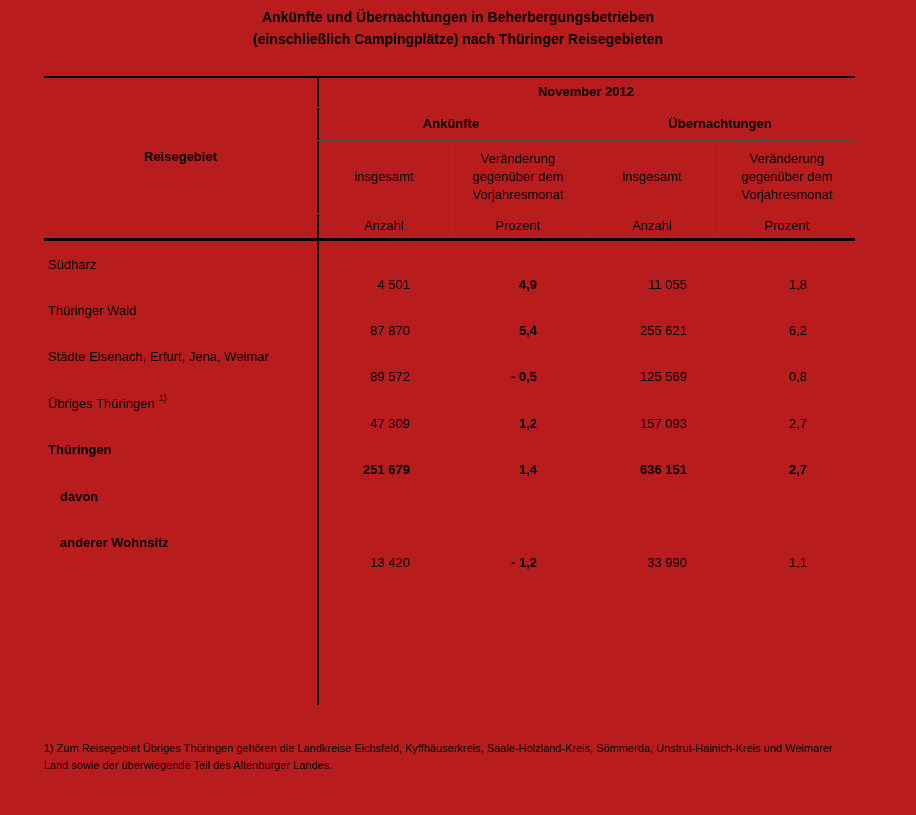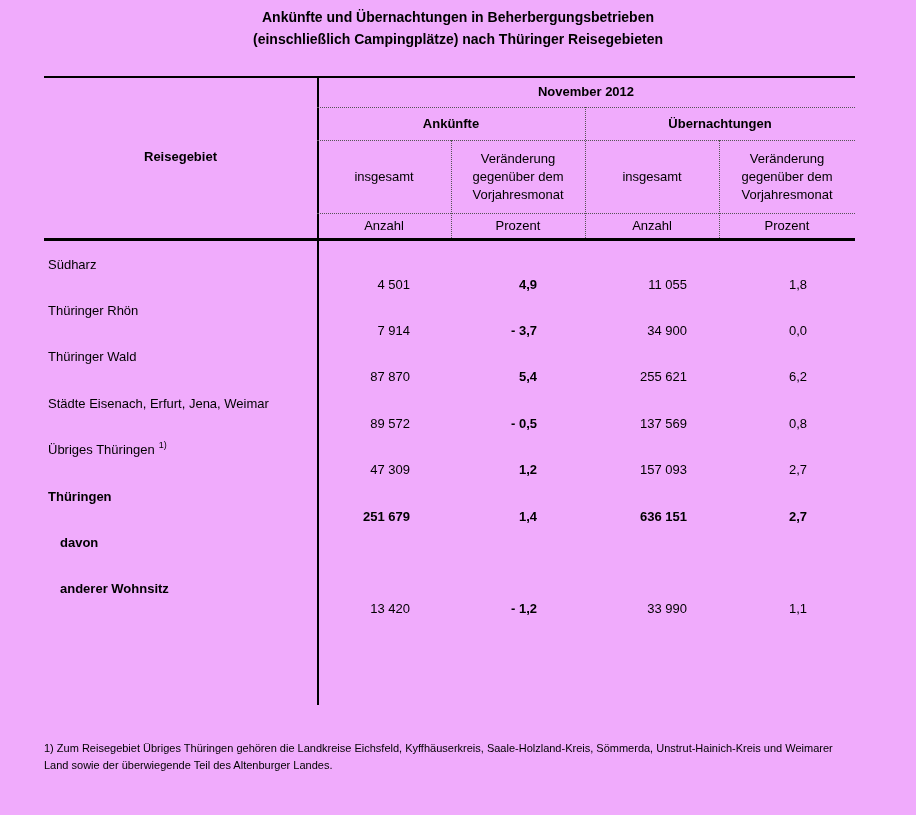--- a/index.html
+++ b/index.html
@@ -1,18 +1,18 @@
 <!DOCTYPE html>
 <html><head>
 <meta charset="utf-8">
 <style>
   * { margin:0; padding:0; box-sizing:border-box; }
   html,body { background:#fff; }
   .page {
-    position:relative; width:916px; height:815px; background:#f0abfc;
+    position:relative; width:916px; height:815px; background:#b91c1c;
     font-family:"Liberation Sans", sans-serif; color:#000; overflow:hidden;
   }
   .title {
     position:absolute; top:6px; left:0; width:916px; text-align:center;
     font-size:14px; font-weight:bold; line-height:22px;
   }
   
   .tbl { position:absolute; left:44px; top:76px; width:811px; height:629px; font-size:13px; }
   .ln  { position:absolute; background:#000; }
   .ln-top   { left:0; top:0;    width:811px; height:2px; }
@@ -101,41 +101,34 @@
 
       <div class="row">
         <div class="rl">Südharz</div>
         <div class="rv v1">4 501</div>
         <div class="rv v2">4,9</div>
         <div class="rv v3">11 055</div>
         <div class="rv v4">1,8</div>
       </div>
 
 
-      <div class="row">
-        <div class="rl">Thüringer Rhön</div>
-        <div class="rv v1">7 914</div>
-        <div class="rv v2">- 3,7</div>
-        <div class="rv v3">34 900</div>
-        <div class="rv v4">0,0</div>
-      </div>
 
       <div class="row">
         <div class="rl">Thüringer Wald</div>
         <div class="rv v1">87 870</div>
         <div class="rv v2">5,4</div>
         <div class="rv v3">255 621</div>
         <div class="rv v4">6,2</div>
       </div>
 
       <div class="row">
         <div class="rl">Städte Eisenach, Erfurt, Jena, Weimar</div>
         <div class="rv v1">89 572</div>
         <div class="rv v2">- 0,5</div>
-        <div class="rv v3">137 569</div>
+        <div class="rv v3">125 569</div>
         <div class="rv v4">0,8</div>
       </div>
 
       <div class="row">
         <div class="rl">
           <span>Übriges Thüringen</span>
             <sup>1)</sup>
         </div>
         <div class="rv v1">47 309</div>
         <div class="rv v2">1,2</div>

